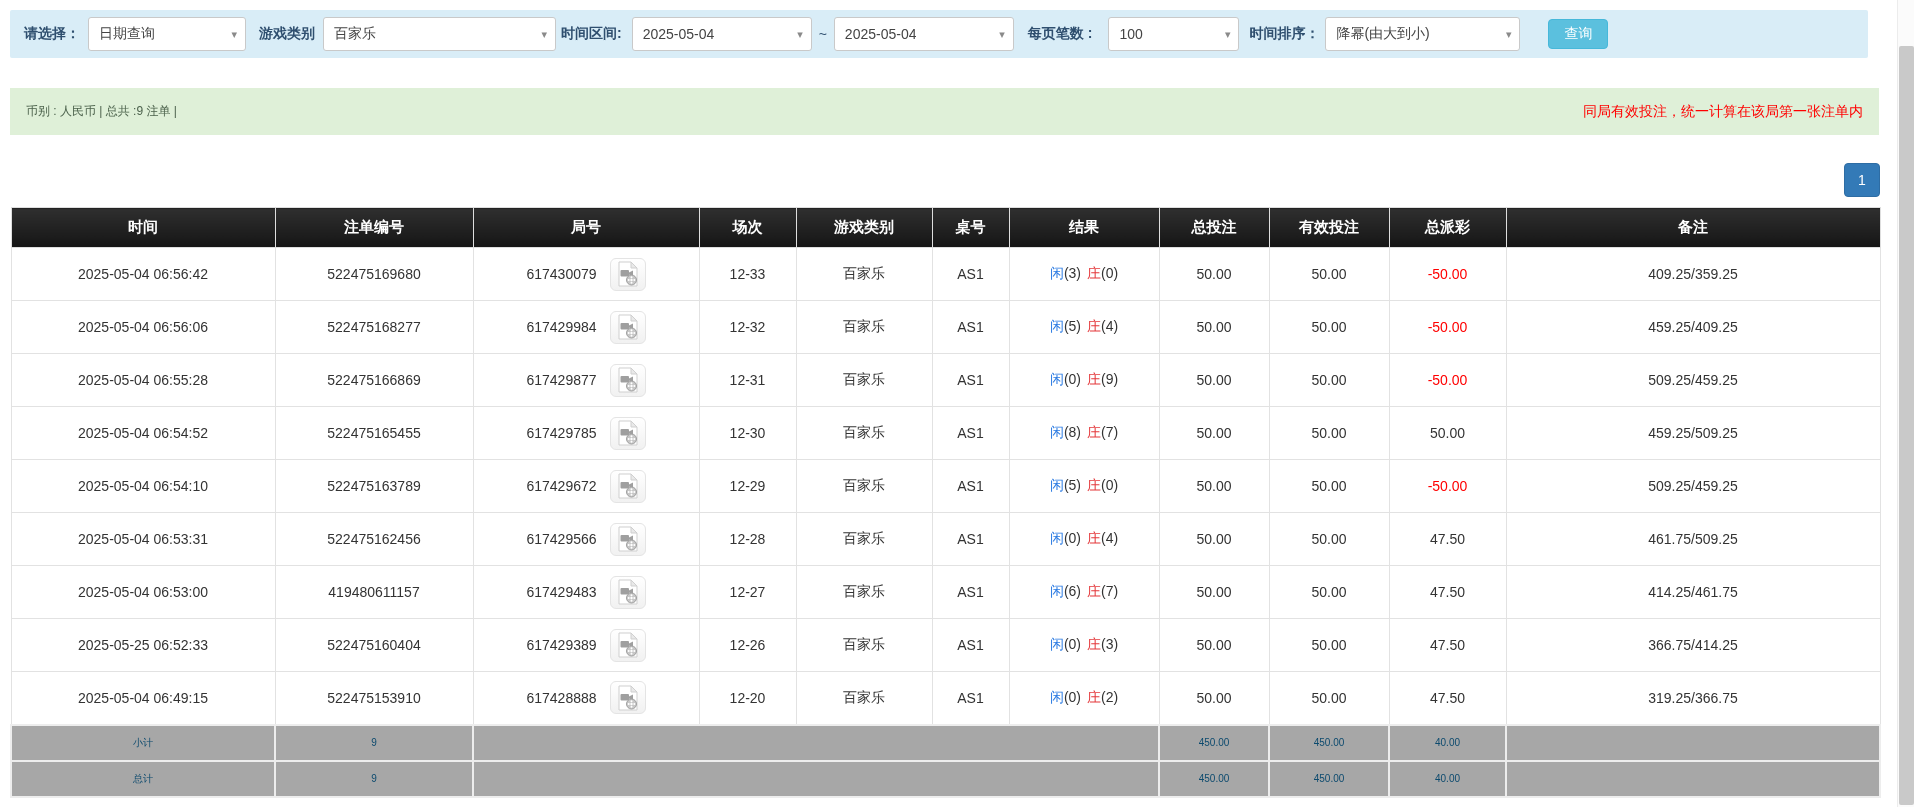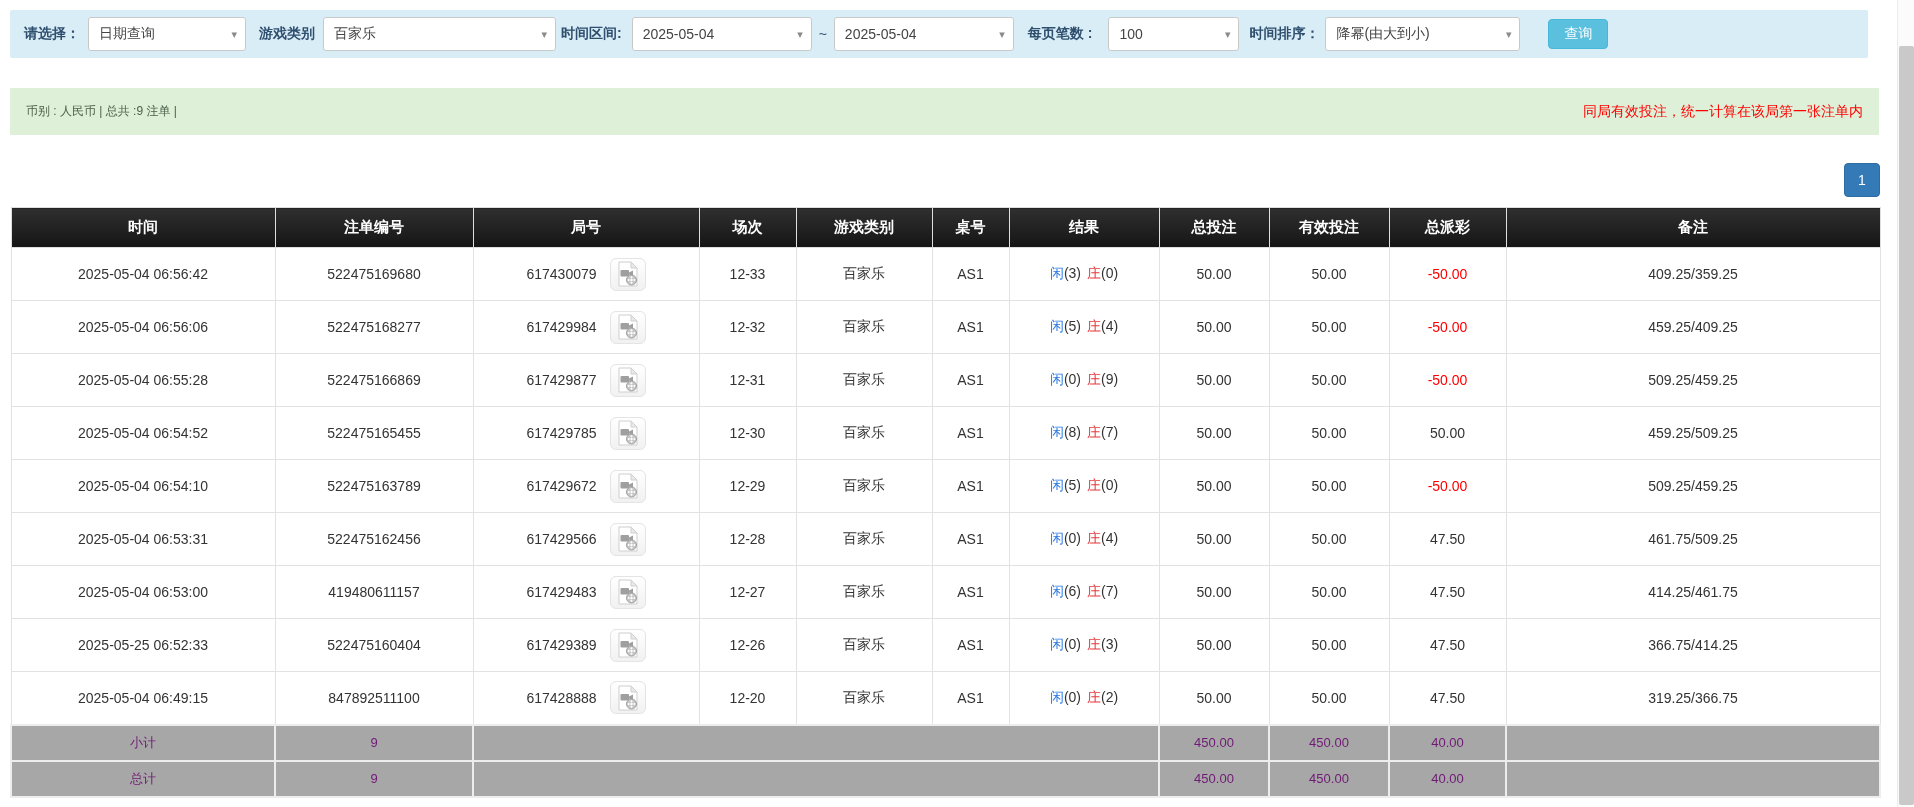--- a/index.html
+++ b/index.html
@@ -46,22 +46,22 @@
   .round-wrap { display:inline-flex; align-items:center; justify-content:center; gap:13px; }
   .video-btn { width:36px; height:33px; border:1px solid #e4e4e4; border-radius:6px;
                background:linear-gradient(#ffffff,#f1f1f1); display:inline-flex;
                align-items:center; justify-content:center; cursor:pointer; }
   .blue { color:#2a7ae2; }
   .p-lbl { color:#2a7ae2; }
   .b-lbl { color:#e4393c; }
   .score { color:#333; }
   .score.gap { margin-right:6px; }
   td.neg { color:#ff0000; }
-  tr.sum-row td { background:#a7a7a7; color:#701a75; height:36px;
-                  border:2px solid #ededed; font-size:13px; }
+  tr.sum-row td { background:#a7a7a7; color:#0c4a6e; height:36px;
+                  border:2px solid #ededed; font-size:10px; }
 
   
   .scrollbar-track { position:absolute; top:0; right:0; width:17px; height:807px;
                      background:#fbfbfb; border-left:1px solid #ececec; }
   .scrollbar-thumb { position:absolute; top:46px; left:1px; width:15px; height:759px;
                      background:#c9c9c9; border-radius:2px; }
 </style>
 </head>
 <body>
 
@@ -392,21 +392,21 @@
     <td>AS1</td>
     <td><span class="p-lbl">闲</span><span class="score gap">(0)</span><span class="b-lbl">庄</span><span class="score">(3)</span></td>
     <td class="blue">50.00</td>
     <td>50.00</td>
     <td>47.50</td>
     <td>366.75/414.25</td>
   </tr>
 
   <tr>
     <td>2025-05-04 06:49:15</td>
-    <td>847892511100</td>
+    <td>522475153910</td>
     <td>
       <span class="round-wrap">
         <span>617428888</span>
         <button class="video-btn">
           <svg width="22" height="26" viewBox="0 0 22 26">
             <path d="M2 1 h12 l6 6 v18 H2 Z" fill="#ffffff" stroke="#cfcfcf"></path>
             <path d="M14 1 l6 6 h-6 Z" fill="#e9e9e9" stroke="#cfcfcf"></path>
             <rect x="3.5" y="9" width="8.5" height="6.5" rx="1" fill="#9f9f9f"></rect>
             <path d="M12 11.5 L16 9.5 V15.5 L12 13.5 Z" fill="#9f9f9f"></path>
             <circle cx="14.5" cy="19" r="5" fill="#c7c7c7" stroke="#9f9f9f"></circle>

